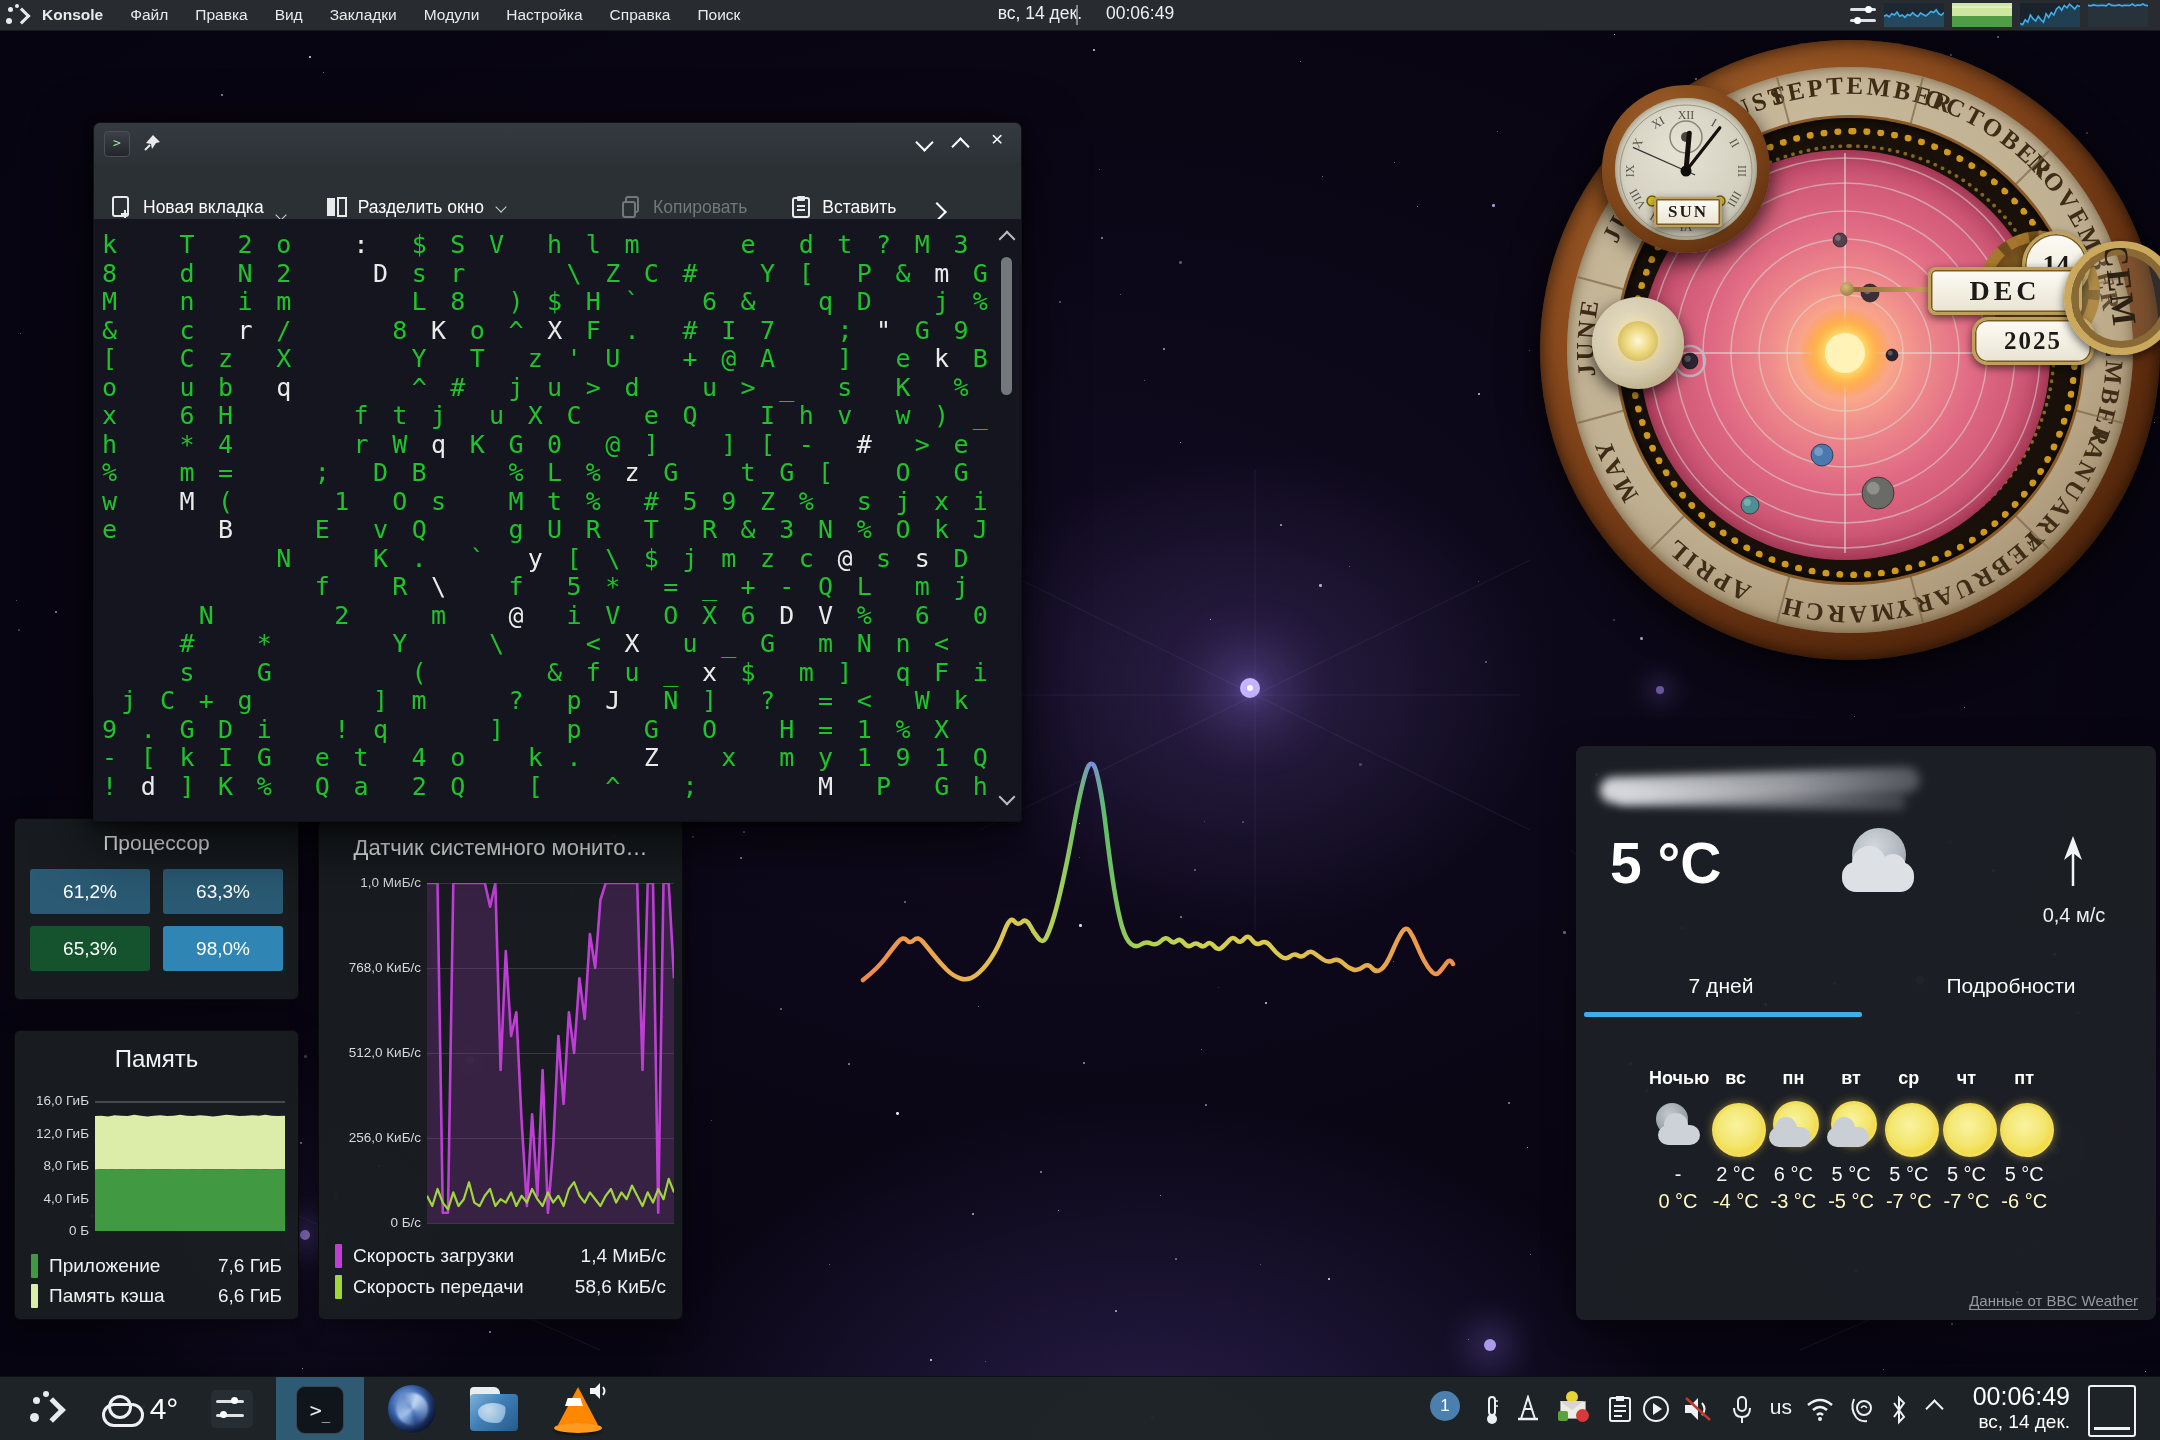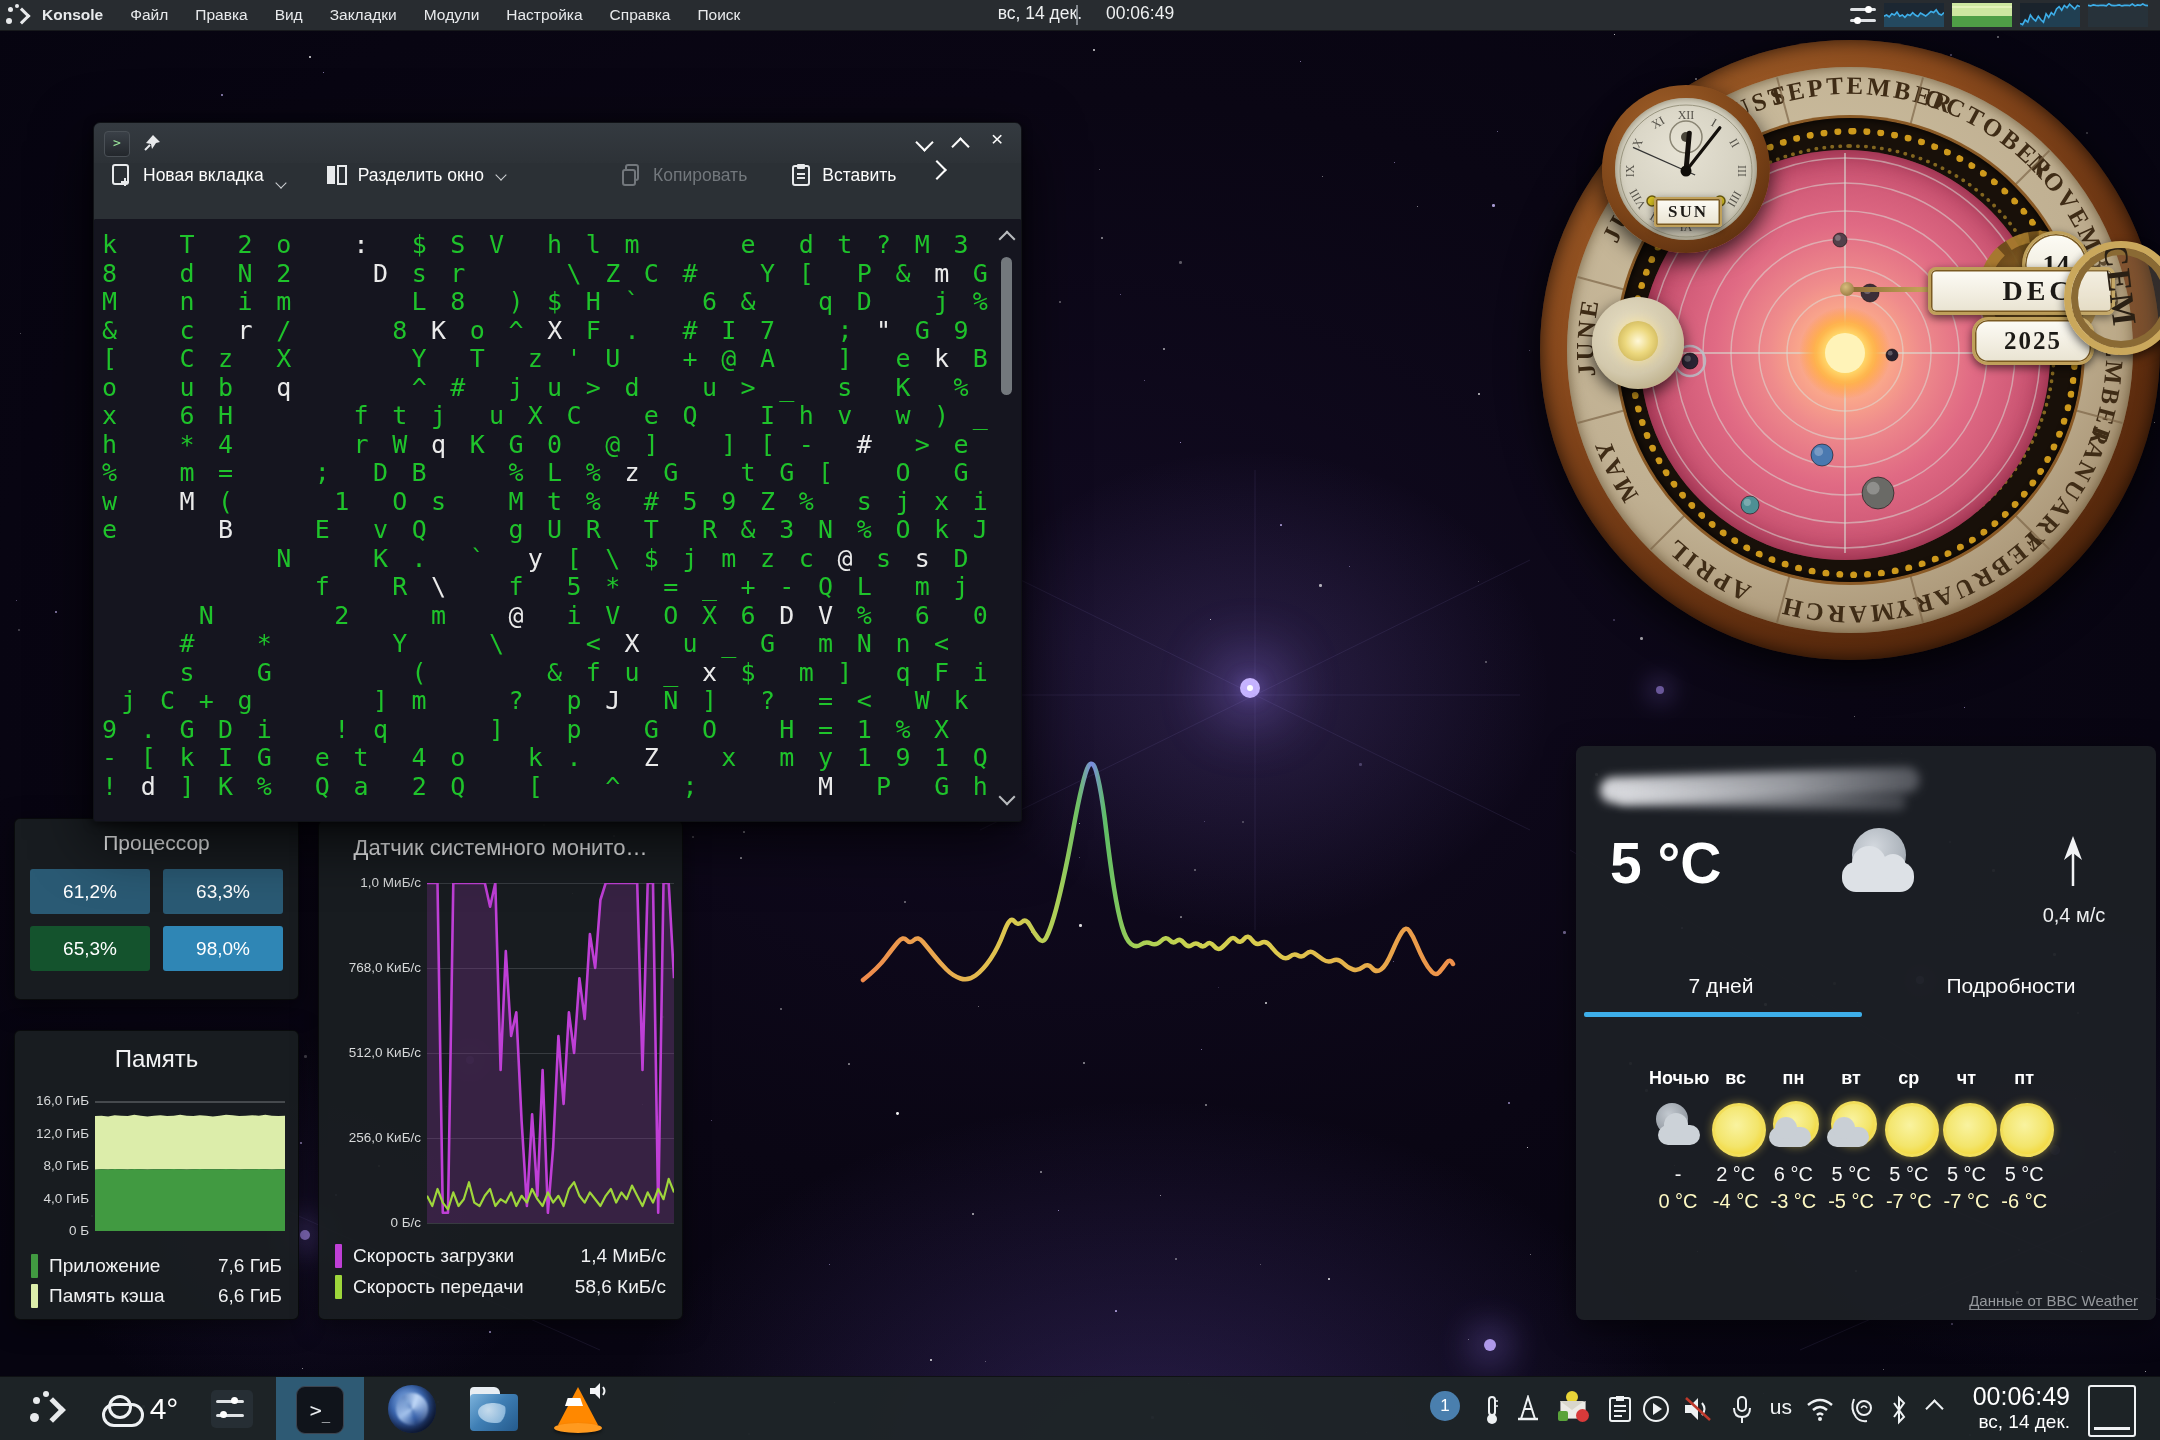--- a/index.html
+++ b/index.html
@@ -34,21 +34,21 @@
     background:#141420;border:1px solid #101216;}
   #titlebar{left:0;top:0;right:0;height:40px;background:linear-gradient(#343a40,#2d3237);border-radius:6px 6px 0 0;}
   #win-title{left:0;right:0;top:9px;text-align:center;font-size:17px;color:#fcfcfc;}
   #win-appicon{left:10px;top:8px;width:24px;height:24px;background:linear-gradient(#3a4047,#23272c);border:1px solid #4a5056;border-radius:4px;color:#9be89b;font-size:13px;text-align:center;line-height:22px;font-family:"DejaVu Sans Mono",monospace;}
   #pin-icon{left:48px;top:10px;width:20px;height: 20px;}
   .chev{width:11px;height:11px;border-left:2px solid #fcfcfc;border-bottom:2px solid #fcfcfc;display:inline-block;}
   .chev.down{transform:rotate(-45deg);}
   .chev.up{transform:rotate(135deg);}
   .winbtn{top:12px;width:18px;height:16px;cursor:pointer;}
   #btn-close{font-size:21px;line-height:14px;color:#fcfcfc;top:9px;}
-  #toolbar{left:0;top:40px;right:0;height:56px;background:#2b3035;border-bottom:1px solid #1e2226;display:flex;align-items:flex-start;font-size:17.5px;color:#fcfcfc;}
+  #toolbar{left:0;top:40px;right:0;height:56px;background:#2b3035;border-bottom:1px solid #1e2226;display:flex;align-items:flex-end;font-size:17.5px;color:#fcfcfc;}
   .tbtn{display:flex;align-items:center;gap:9px;cursor:pointer;position:relative;}
   .tb-ico{width:24px;height:24px;position:relative;}
   .disabled{color:#72777c;}
   .mini-caret{width:7px;height:7px;border-left:1.6px solid #cfd2d5;border-bottom:1.6px solid #cfd2d5;transform:rotate(-45deg);display:inline-block;margin-left:4px;}
   #terminal{left:1px;top:96px;width:925px;height:601px;background:#15151f;overflow:hidden;}
   .mrow{position:absolute;left:7px;white-space:pre;font-family:"DejaVu Sans Mono",monospace;font-size:25px;line-height:28.5px;letter-spacing:4.3px;color:#1fc32b;}
   .mrow .w{color:#eaeaea;}
   #term-scroll{position:absolute;right:6px;top:10px;width:14px;height:580px;}
   #scroll-thumb{position:absolute;left:1px;top:28px;width:11px;height:138px;background:#73787d;border-radius:6px;}
   .scroll-chev{position:absolute;left:1px;width:10px;height:10px;border-left:2px solid #b9bcbf;border-bottom:2px solid #b9bcbf;}
@@ -456,21 +456,21 @@
         <circle cx="210" cy="470" r="9" fill="#4e8f94" stroke="rgba(0,0,0,.5)" stroke-width="1"></circle>
         <circle cx="207.3" cy="467.3" r="3.6" fill="rgba(255,255,255,.25)"></circle>
         <circle cx="150" cy="326" r="8" fill="#2c2535" stroke="rgba(0,0,0,.5)" stroke-width="1"></circle>
         <circle cx="147.6" cy="323.6" r="3.2" fill="rgba(255,255,255,.25)"></circle>
         <circle cx="150" cy="326" r="15" fill="none" stroke="#b8c0c8" stroke-width="2.5" opacity="0.85"></circle>
       </svg>
     <div id="gear" class="ring abs"></div>
     <div id="dec-pointer" class="abs"></div>
     <div id="dec-pointer-knob" class="abs"></div>
     <div class="plaque" id="plaque-day" style="left:482px;top:196px;width:62px;height:62px;border-radius:50%;font-size:27px;">14</div>
-    <div class="plaque" id="plaque-month" style="left:388px;top:232px;width:148px;height:42px;border-radius:8px;font-size:28px;letter-spacing:4px;padding-left:33px;">DEC</div>
+    <div class="plaque" id="plaque-month" style="left:388px;top:232px;width:148px;height:42px;border-radius:8px;font-size:28px;letter-spacing:4px;">DEC</div>
     <div class="plaque" id="plaque-year" style="left:432px;top:282px;width:116px;height:42px;border-radius:16px;font-size:25px;letter-spacing:2px;">2025</div>
     <div id="magnifier" class="abs">
         <span id="mag-text">CEM</span>
       </div>
     <div id="knob" class="ring abs">
         <div id="knob-core" class="ring abs"></div>
       </div>
     <div id="subclock" class="abs">
       <div class="rim ring abs"></div>
       <div class="face ring abs"></div>

